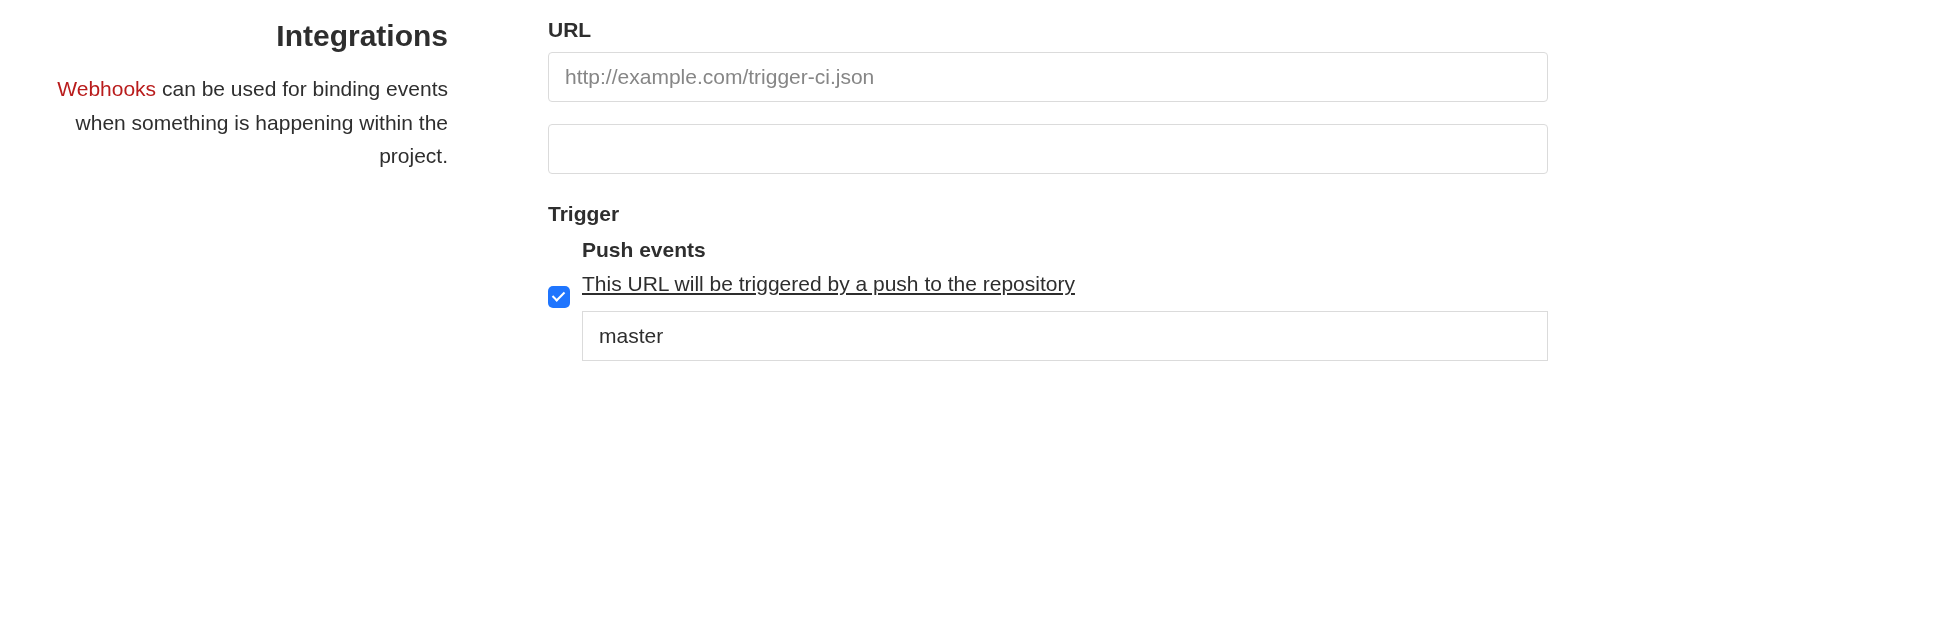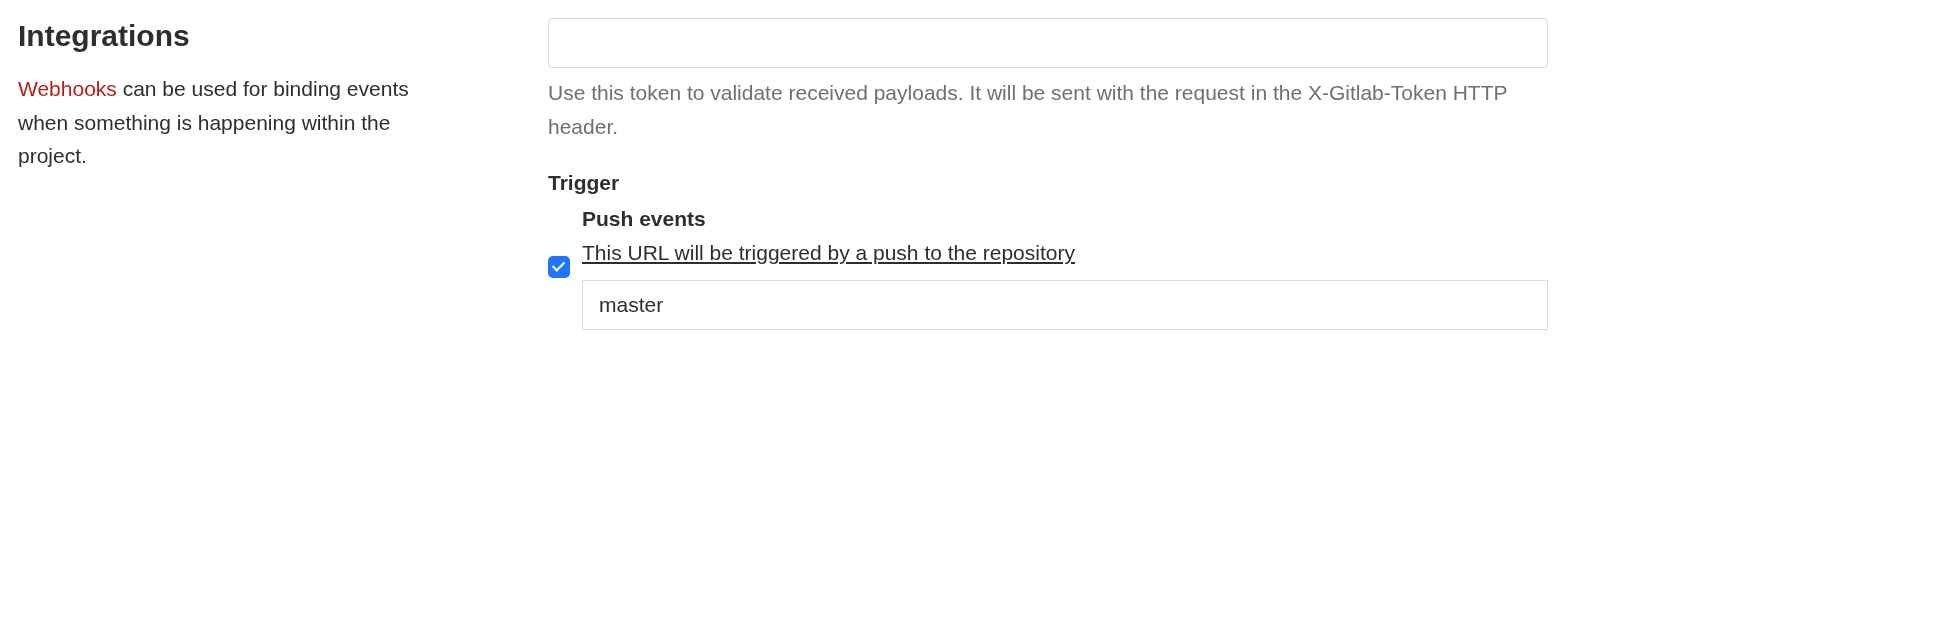--- a/index.html
+++ b/index.html
@@ -14,20 +14,21 @@
       padding: 18px 18px 40px 18px;
     }
     .container {
       display: flex;
       gap: 100px;
       max-width: 1946px;
     }
     .left-column {
       width: 430px;
       flex-shrink: 0;
+      text-align: right;
     }
     .right-column {
       flex: 1;
       max-width: 1000px;
     }
     h2.page-title {
       font-size: 30px;
       font-weight: 700;
       color: #2e2e2e;
       margin-bottom: 18px;
@@ -143,24 +144,27 @@
 <div class="container">
   <div class="left-column">
     <h2 class="page-title">Integrations</h2>
     <p class="description">
       <a href="#">Webhooks</a><span> can be used for binding events when something is happening within the project.</span>
     </p>
   </div>
 
   <div class="right-column">
 
+    <div class="form-group">
+      <label class="form-label">URL</label>
+      <input type="text" class="form-input" placeholder="http://example.com/trigger-ci.json" style="">
+    </div>
 
     <div class="form-group">
       <input type="text" class="form-input" style="">
-      <p class="help-text">Use this token to validate received payloads. It will be sent with the request in the X-Gitlab-Token HTTP header.</p>
     </div>
 
     <div class="trigger-section">
       <label class="form-label">Trigger</label>
 
       <div class="checkbox-row">
         <div class="checkbox-wrap">
           <input type="checkbox" class="custom-checkbox" checked="" style="">
         </div>
         <div class="checkbox-content">

